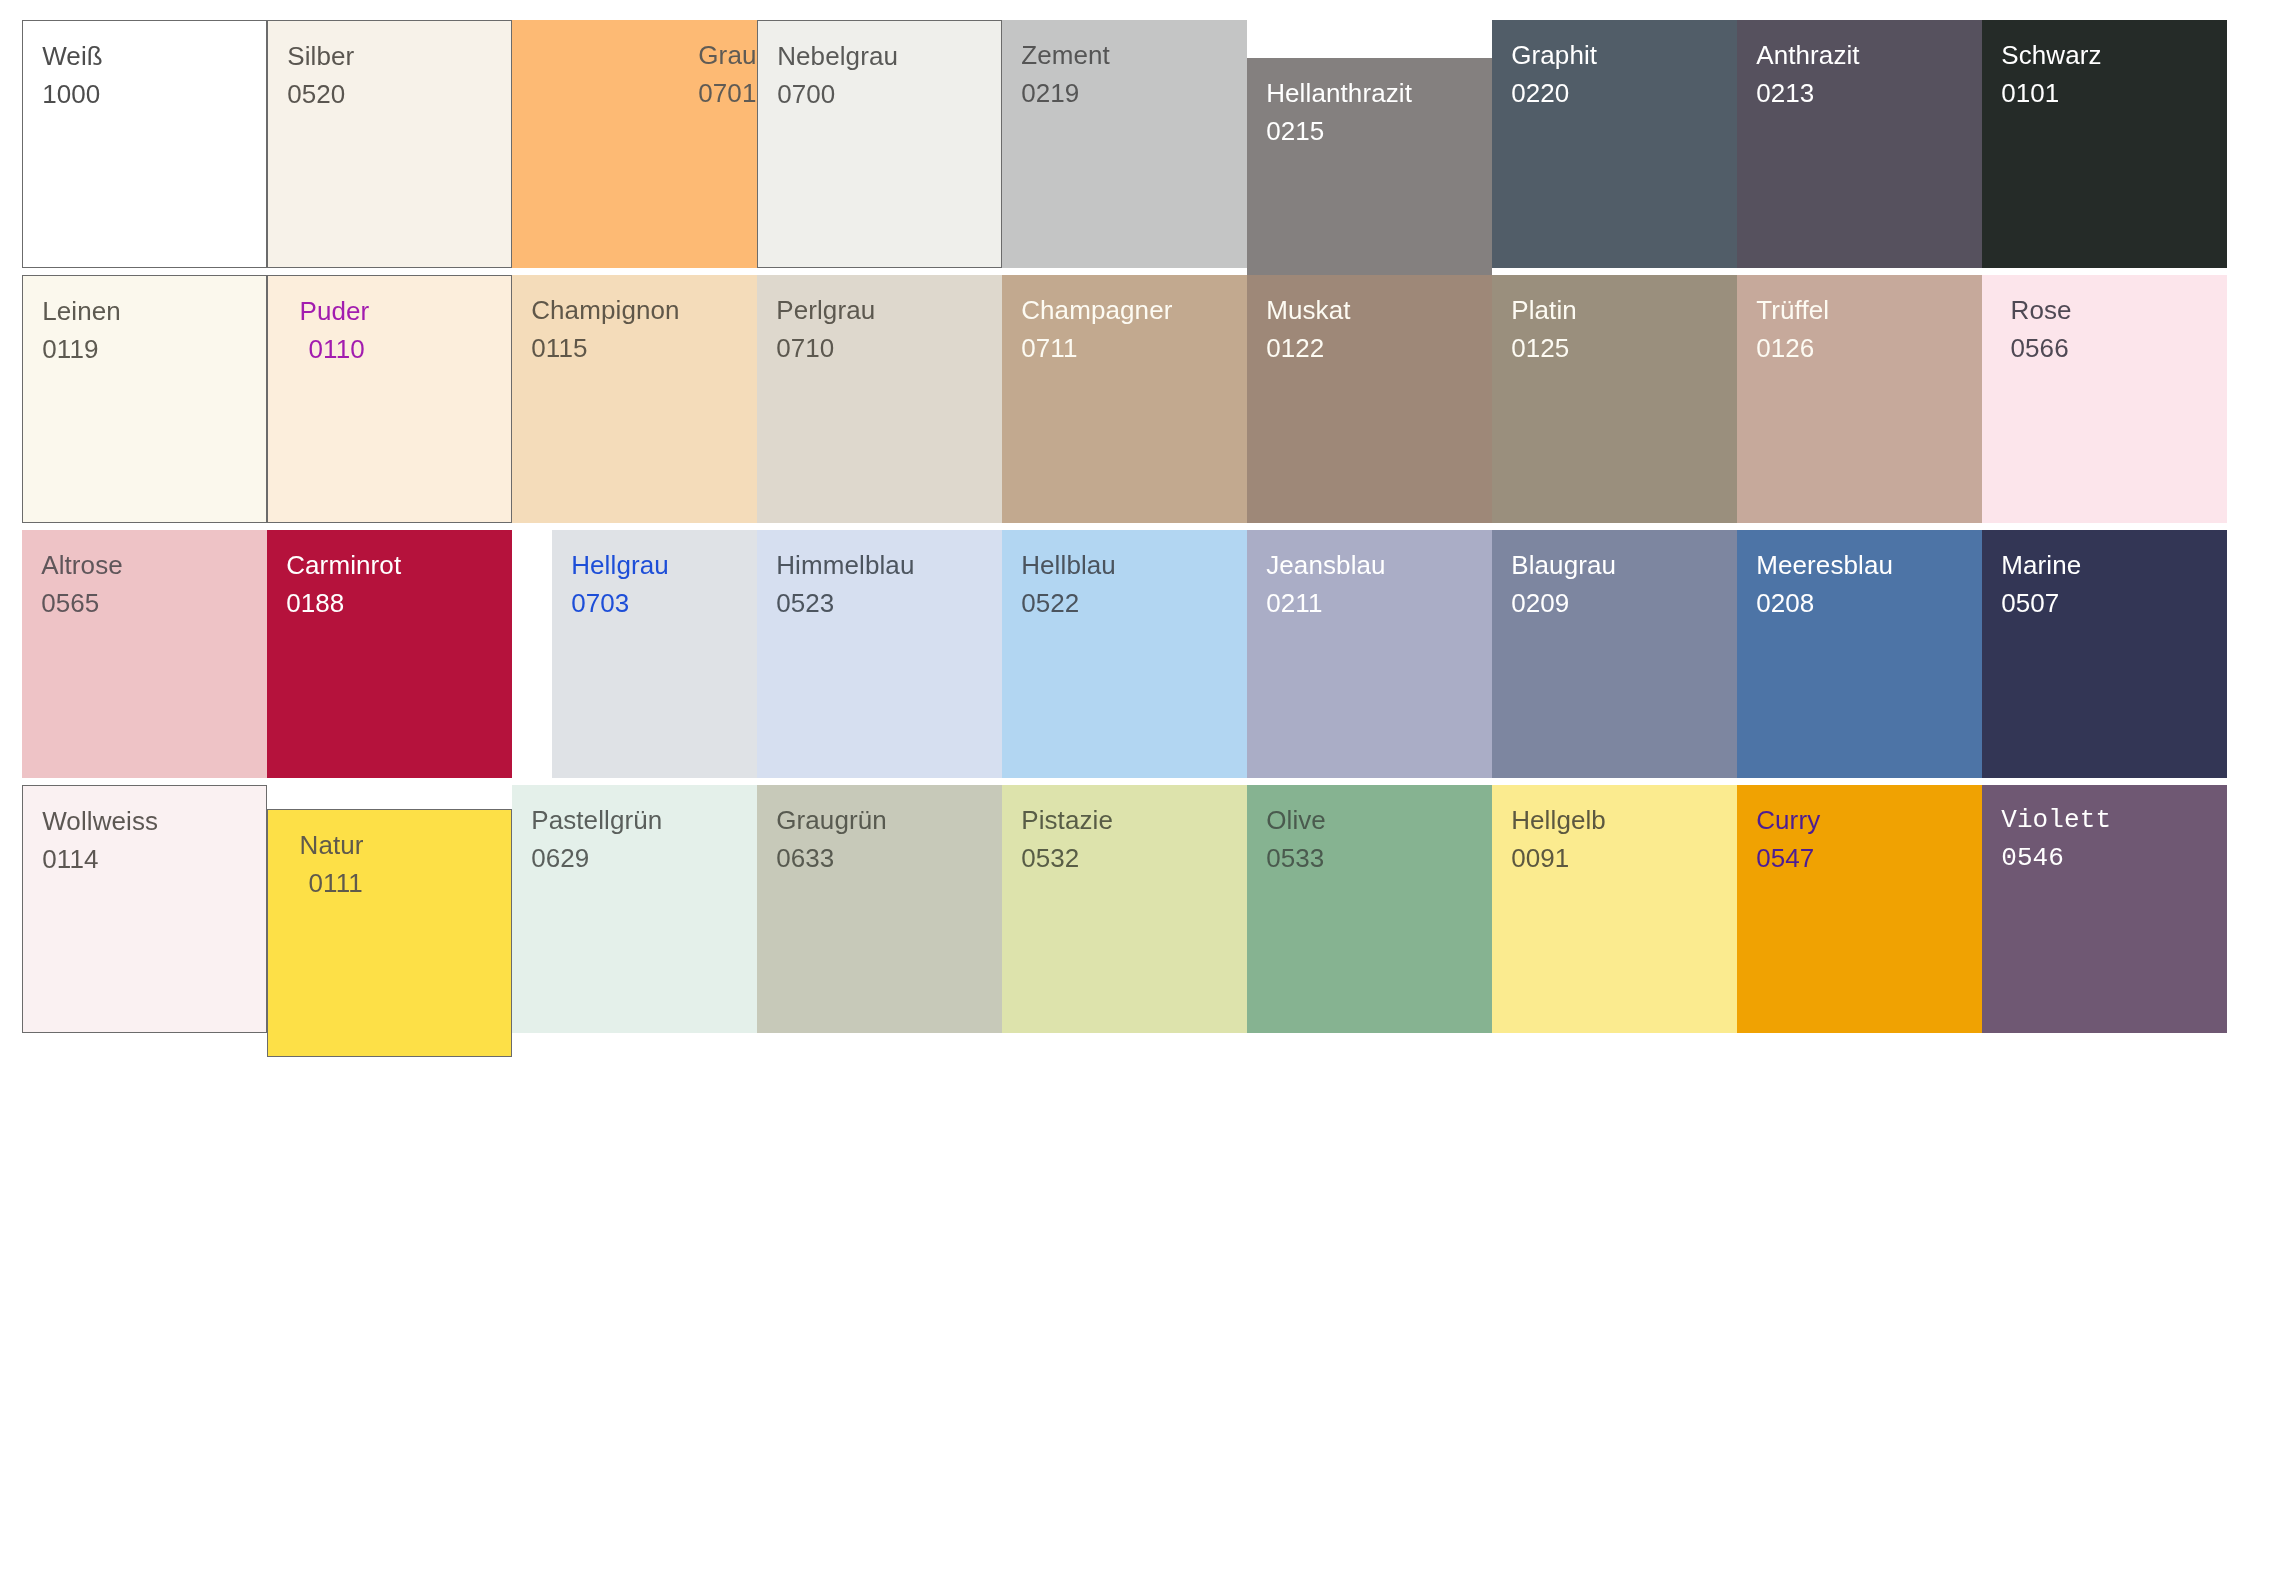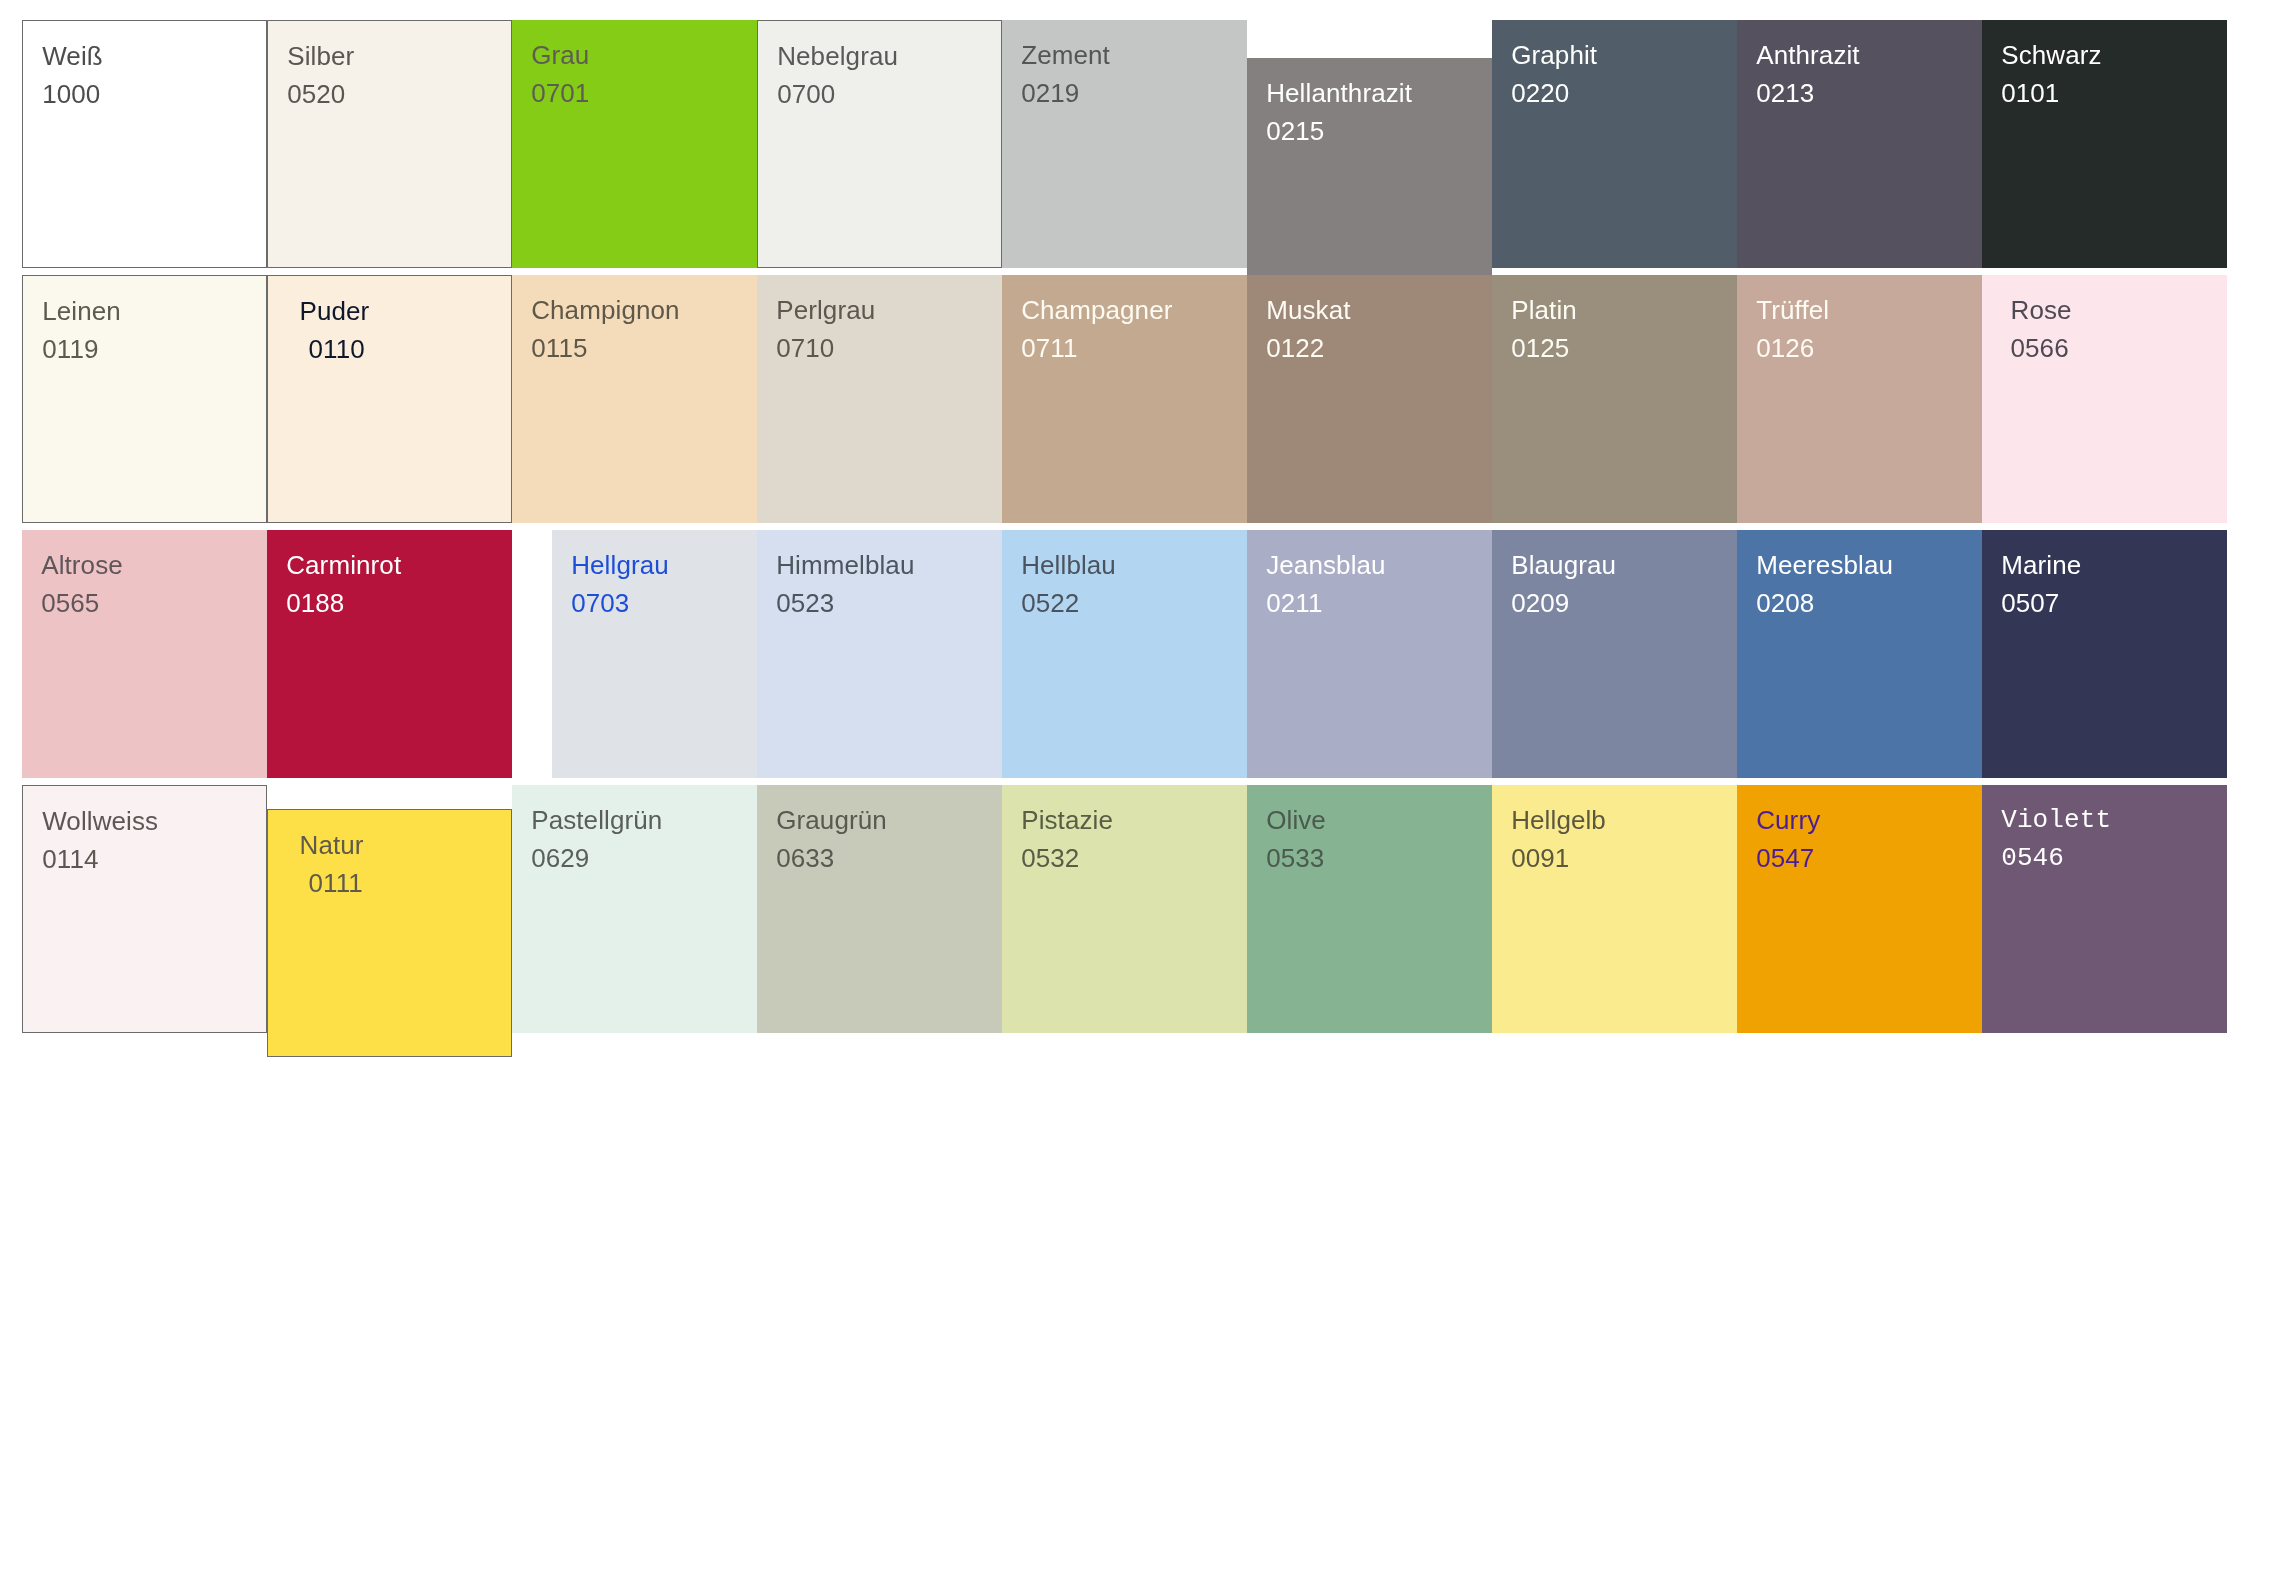--- a/index.html
+++ b/index.html
@@ -83,21 +83,21 @@
           <span class="swatch-code">1000</span>
         </div>
       </div>
       <div class="swatch-cell">
         <div class="swatch-inner has-border" style="background: rgb(247, 242, 233); color: rgb(90, 86, 80); border-color: rgb(107, 107, 107);">
           <span class="swatch-name">Silber</span>
           <span class="swatch-code">0520</span>
         </div>
       </div>
       <div class="swatch-cell">
-        <div class="swatch-inner" style="background: #84cc16; color: rgb(95, 91, 85);">
+        <div class="swatch-inner" style="background: #fdba74; color: rgb(95, 91, 85); text-align: right;">
           <span class="swatch-name">Grau</span>
           <span class="swatch-code">0701</span>
         </div>
       </div>
       <div class="swatch-cell">
         <div class="swatch-inner has-border" style="background: rgb(239, 239, 235); color: rgb(89, 89, 87); border-color: rgb(107, 107, 107);">
           <span class="swatch-name">Nebelgrau</span>
           <span class="swatch-code">0700</span>
         </div>
       </div>
@@ -131,21 +131,21 @@
           <span class="swatch-code">0101</span>
         </div>
       </div>
       <div class="swatch-cell">
         <div class="swatch-inner has-border" style="background: rgb(251, 248, 237); color: rgb(93, 90, 81); border-color: rgb(107, 107, 107);">
           <span class="swatch-name">Leinen</span>
           <span class="swatch-code">0119</span>
         </div>
       </div>
       <div class="swatch-cell">
-        <div class="swatch-inner has-border indent-text" style="background: rgb(252, 238, 220); color: #0f172a; border-color: rgb(107, 107, 107);">
+        <div class="swatch-inner has-border indent-text" style="background: rgb(252, 238, 220); color: #a21caf; border-color: rgb(107, 107, 107);">
           <span class="swatch-name">Puder</span>
           <span class="swatch-code">0110</span>
         </div>
       </div>
       <div class="swatch-cell">
         <div class="swatch-inner" style="background: rgb(244, 220, 186); color: rgb(95, 87, 73);">
           <span class="swatch-name">Champignon</span>
           <span class="swatch-code">0115</span>
         </div>
       </div>

